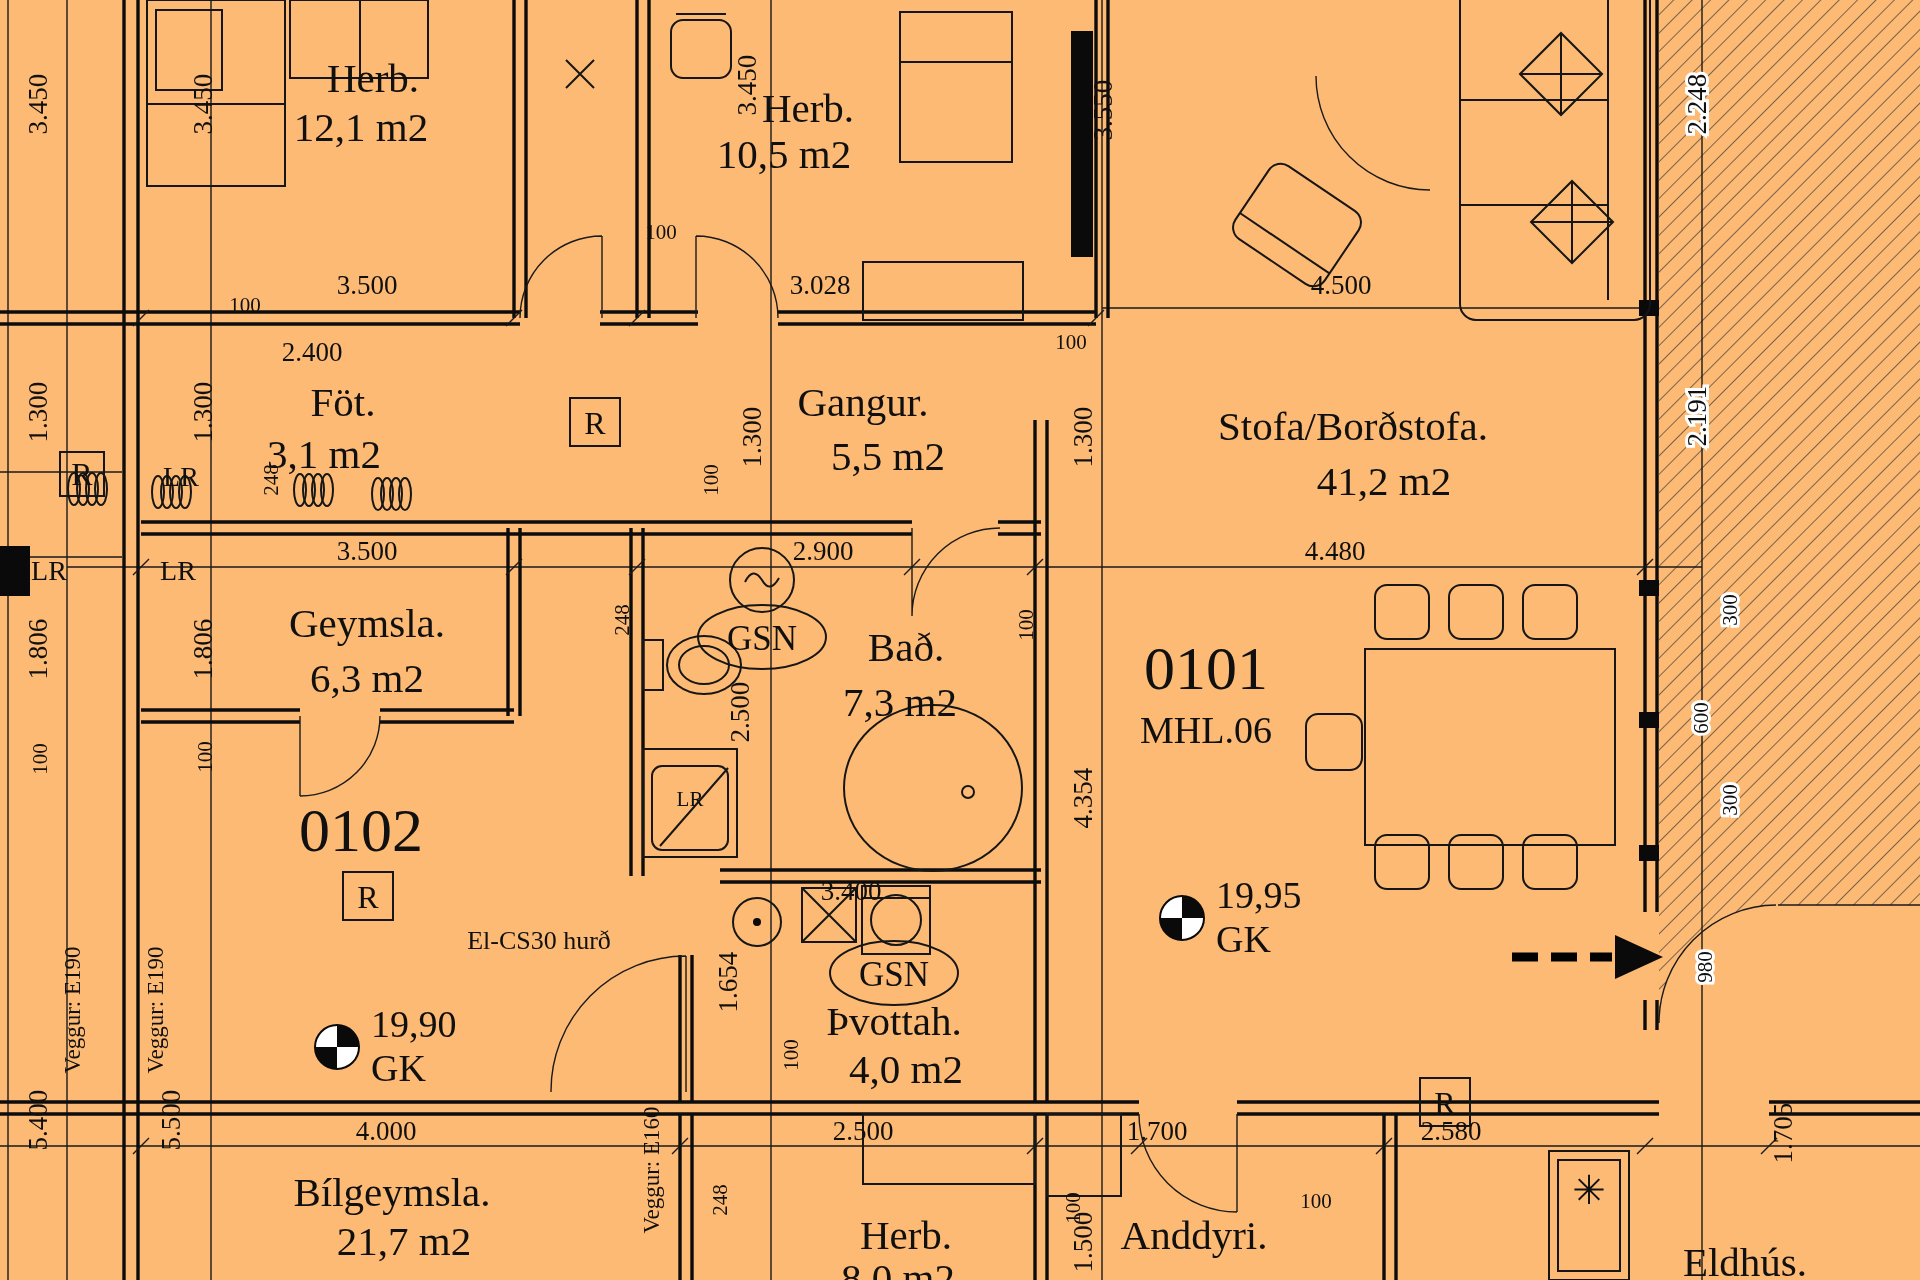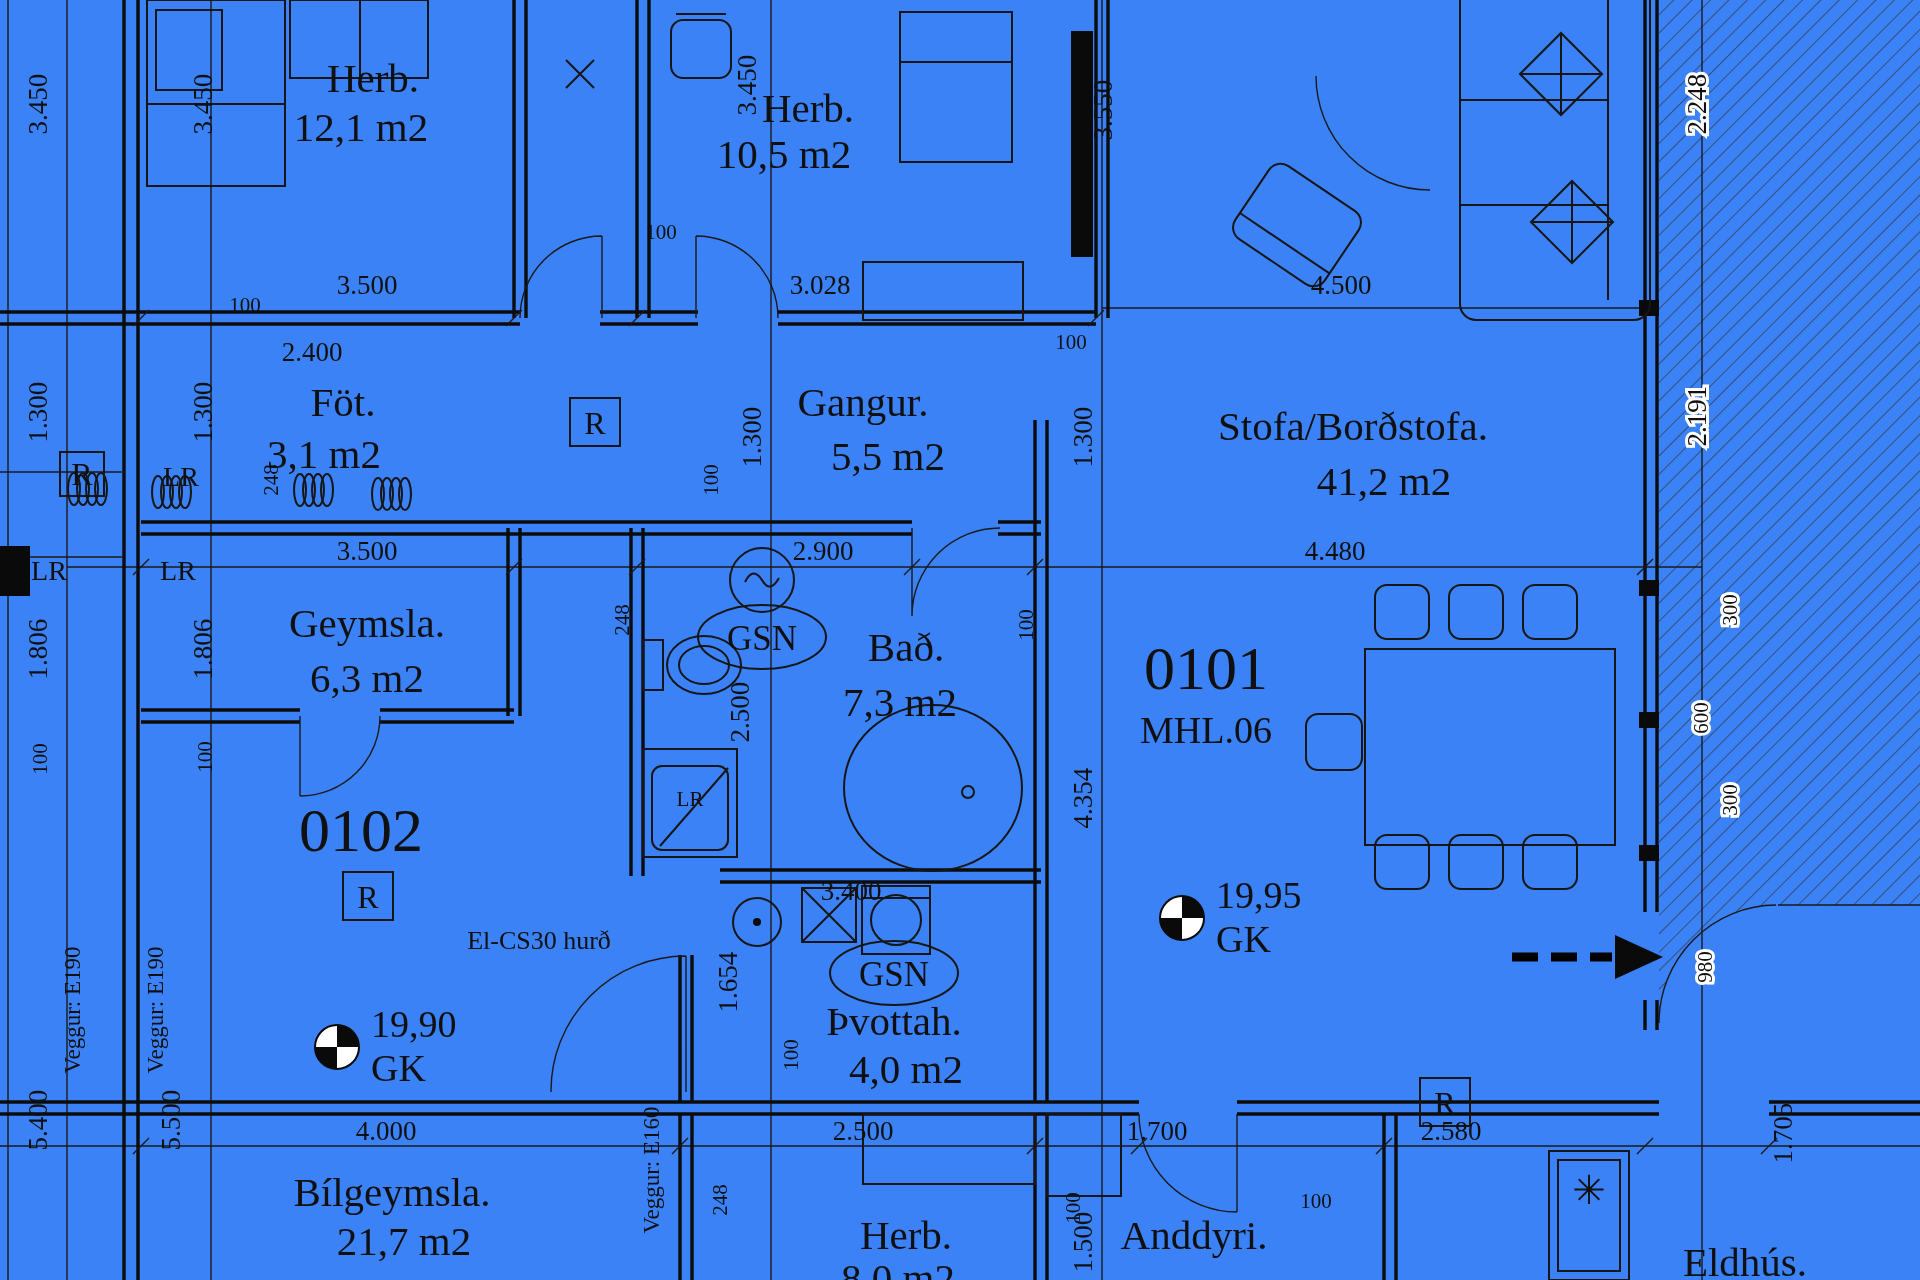--- a/index.html
+++ b/index.html
@@ -1,16 +1,16 @@
 <!DOCTYPE html>
 <html><head>
 <meta charset="utf-8">
 <style>
   html,body{margin:0;padding:0;background:#ffffff;}
-  .stage{position:relative;width:1920px;height:1280px;background:#3b82f6;overflow:hidden;text-align:center;}
+  .stage{position:relative;width:1920px;height:1280px;background:#fdba74;overflow:hidden;text-align:center;}
   svg{position:absolute;left:0;top:0;}
   text{font-family:"Liberation Serif", serif;fill:#101010;}
   .t{text-anchor:middle;}
   .room{font-size:41px;}
   .unit{font-size:62px;}
   .mhl{font-size:38px;}
   .dim{font-size:27px;}
   .dimsm{font-size:21px;}
   .rm{font-size:32px;}
   .lr{font-size:28px;}

